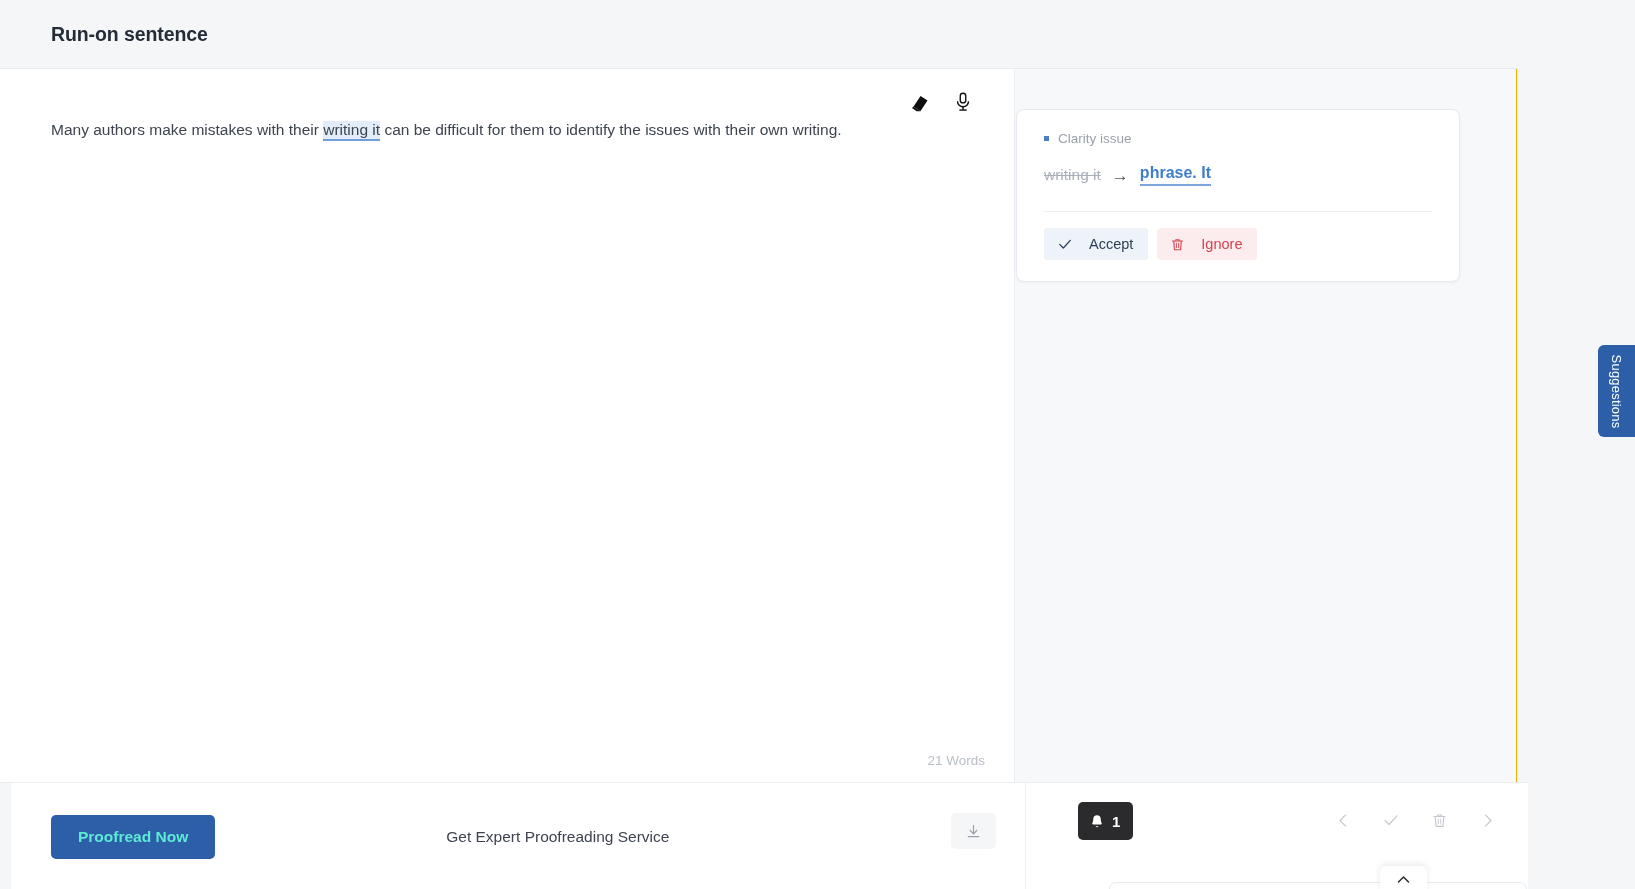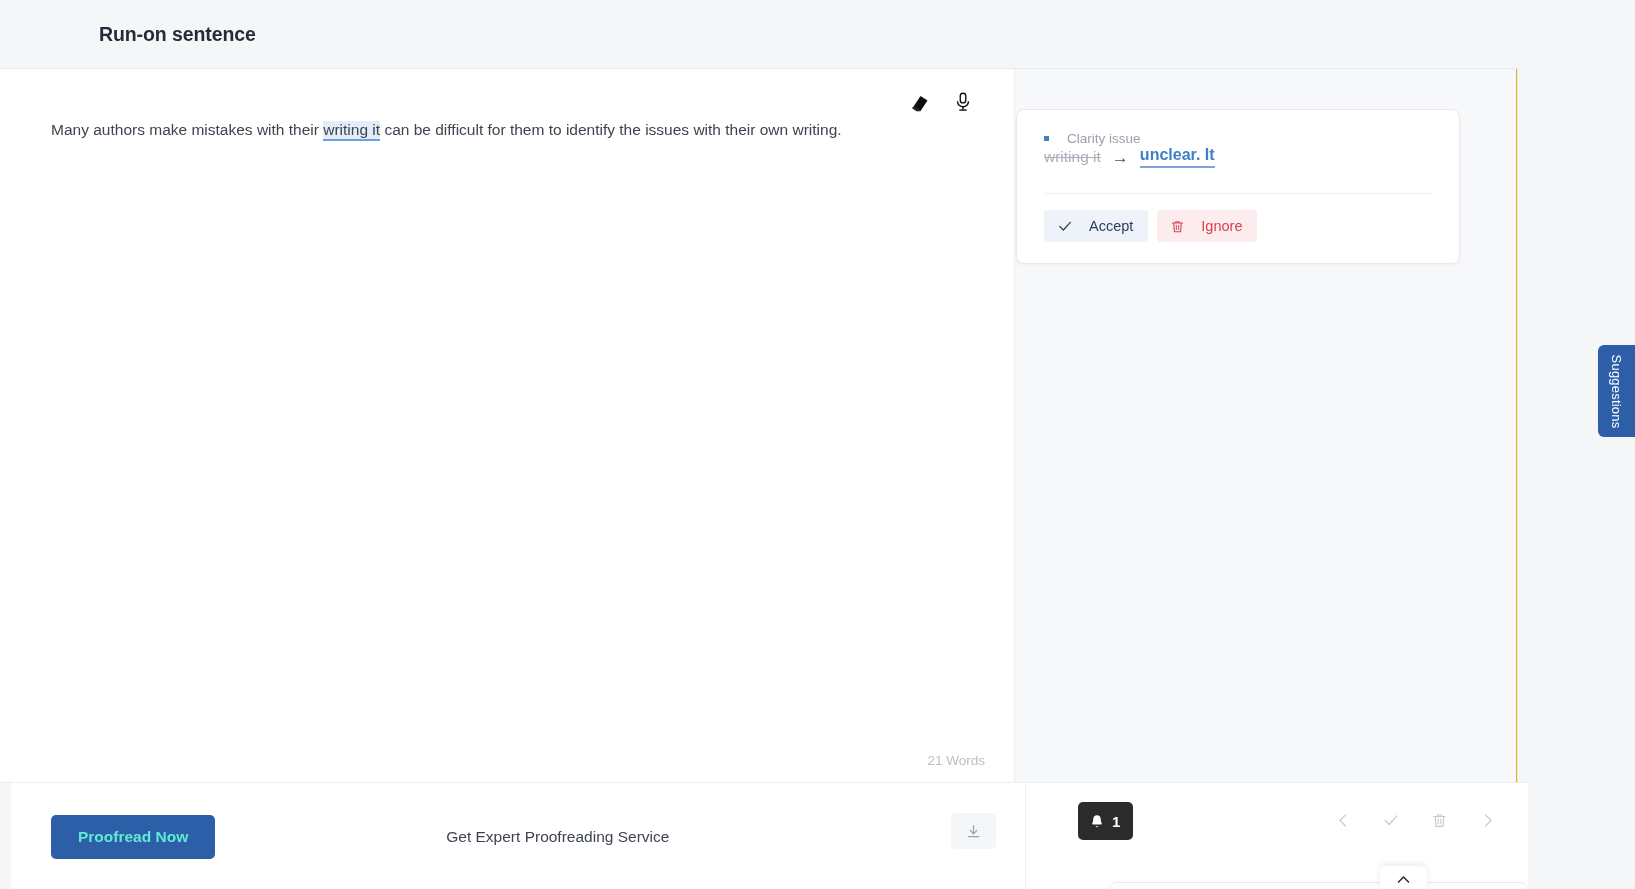--- a/index.html
+++ b/index.html
@@ -28,21 +28,20 @@
     display: flex;
     align-items: center;
     padding-left: 51px;
     background: #f4f6f8;
   }
   .page-title {
     font-size: 19.5px;
     font-weight: bold;
     color: #242c38;
     letter-spacing: -0.1px;
-    margin-left: 48px;
   }
 
   
   .workspace {
     position: absolute;
     left: 0; top: 69px;
     width: 1517px;
     height: 713px;
     background: #eab308;
     display: flex;
@@ -110,21 +109,22 @@
     width: 444px;
     background: #ffffff;
     border: 1px solid #e7eaee;
     border-radius: 8px;
     padding: 21px 27px 21px 27px;
     box-shadow: 0 1px 3px rgba(27,38,54,0.05);
   }
   .issue-type {
     display: flex;
     align-items: center;
-    gap: 18px;
+    gap: 9px;
+    margin-bottom: 18px;
   }
   .issue-dot {
     width: 5px; height: 5px;
     background: #4a7fc1;
     display: inline-block;
     flex: none;
   }
   .issue-label {
     font-size: 13.5px;
     color: #9aa1ab;
@@ -350,21 +350,21 @@
       <div class="suggestion-card">
 
         <div class="issue-type">
           <span class="issue-dot"></span>
           <span class="issue-label">Clarity issue</span>
         </div>
 
         <div class="correction-row">
           <span class="orig-text">writing it</span>
           <span class="arrow-glyph">→</span>
-          <span class="new-text">unclear. It</span>
+          <span class="new-text">phrase. It</span>
         </div>
 
 
         <div class="card-divider"></div>
 
         <div class="card-actions">
           <button class="act-btn act-accept">
             <svg width="16" height="16" viewBox="0 0 24 24">
               <path d="M4 12.5 L9.5 18 L20 6.5" fill="none" stroke="#2c3e56" stroke-width="1.9" stroke-linecap="round" stroke-linejoin="round"></path>
             </svg>

